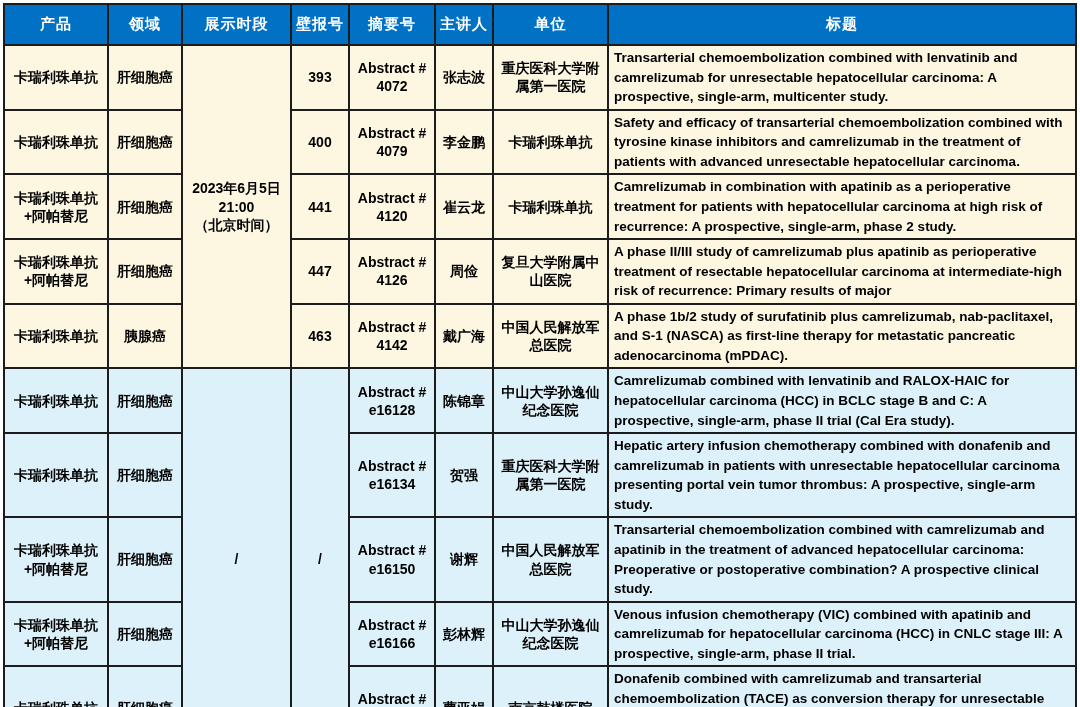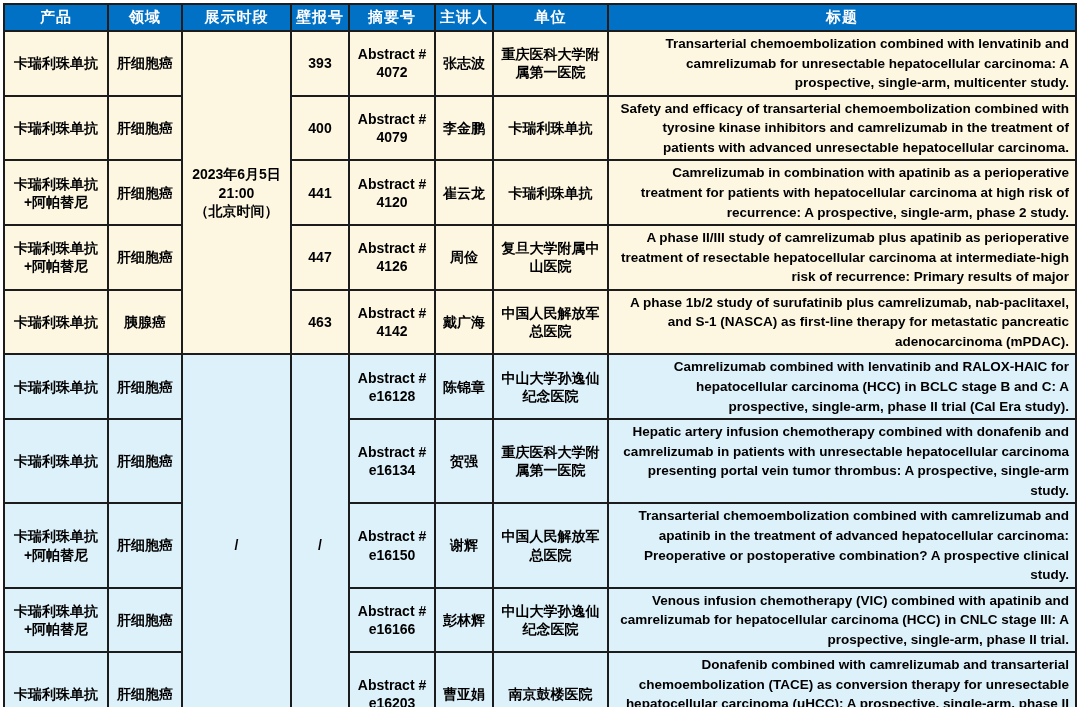--- a/index.html
+++ b/index.html
@@ -28,25 +28,25 @@
     white-space:pre-line;
   }
   th{
     background:var(--header-bg);color:var(--header-fg);
     font-size:15px;letter-spacing:1px;padding:2px 0;
   }
   td{font-size:14px;line-height:1.3;}
   tr.g1 td{background:var(--g1-bg);}
   tr.g2 td{background:var(--g2-bg);}
   td.title{
-    text-align:right;font-size:13.5px;line-height:1.45;
+    text-align:left;font-size:13.5px;line-height:1.45;
     padding:2px 6px 2px 5px;
   }
-  td.num{font-size:14px;border-radius:7px;}
-  tr.hrow{height:27px;}
+  td.num{font-size:14px;}
+  tr.hrow{height:41px;}
   tr.h62{height:62px;}
   tr.h63{height:63px;}
   tr.h79{height:79px;}
   tr.h80{height:80px;}
 </style>
 </head>
 <body>
 
 <table>
   <colgroup>

